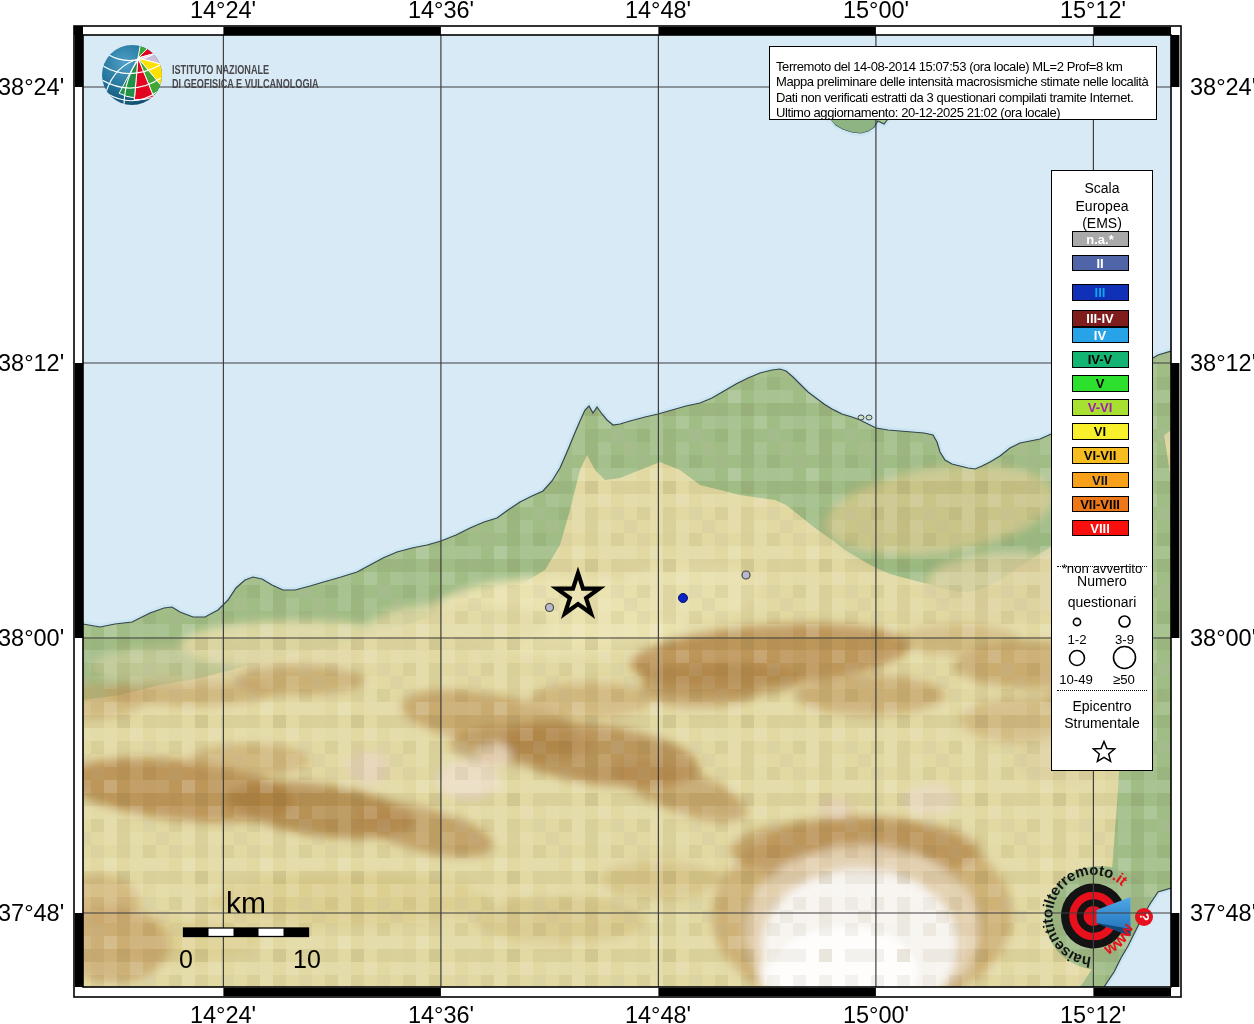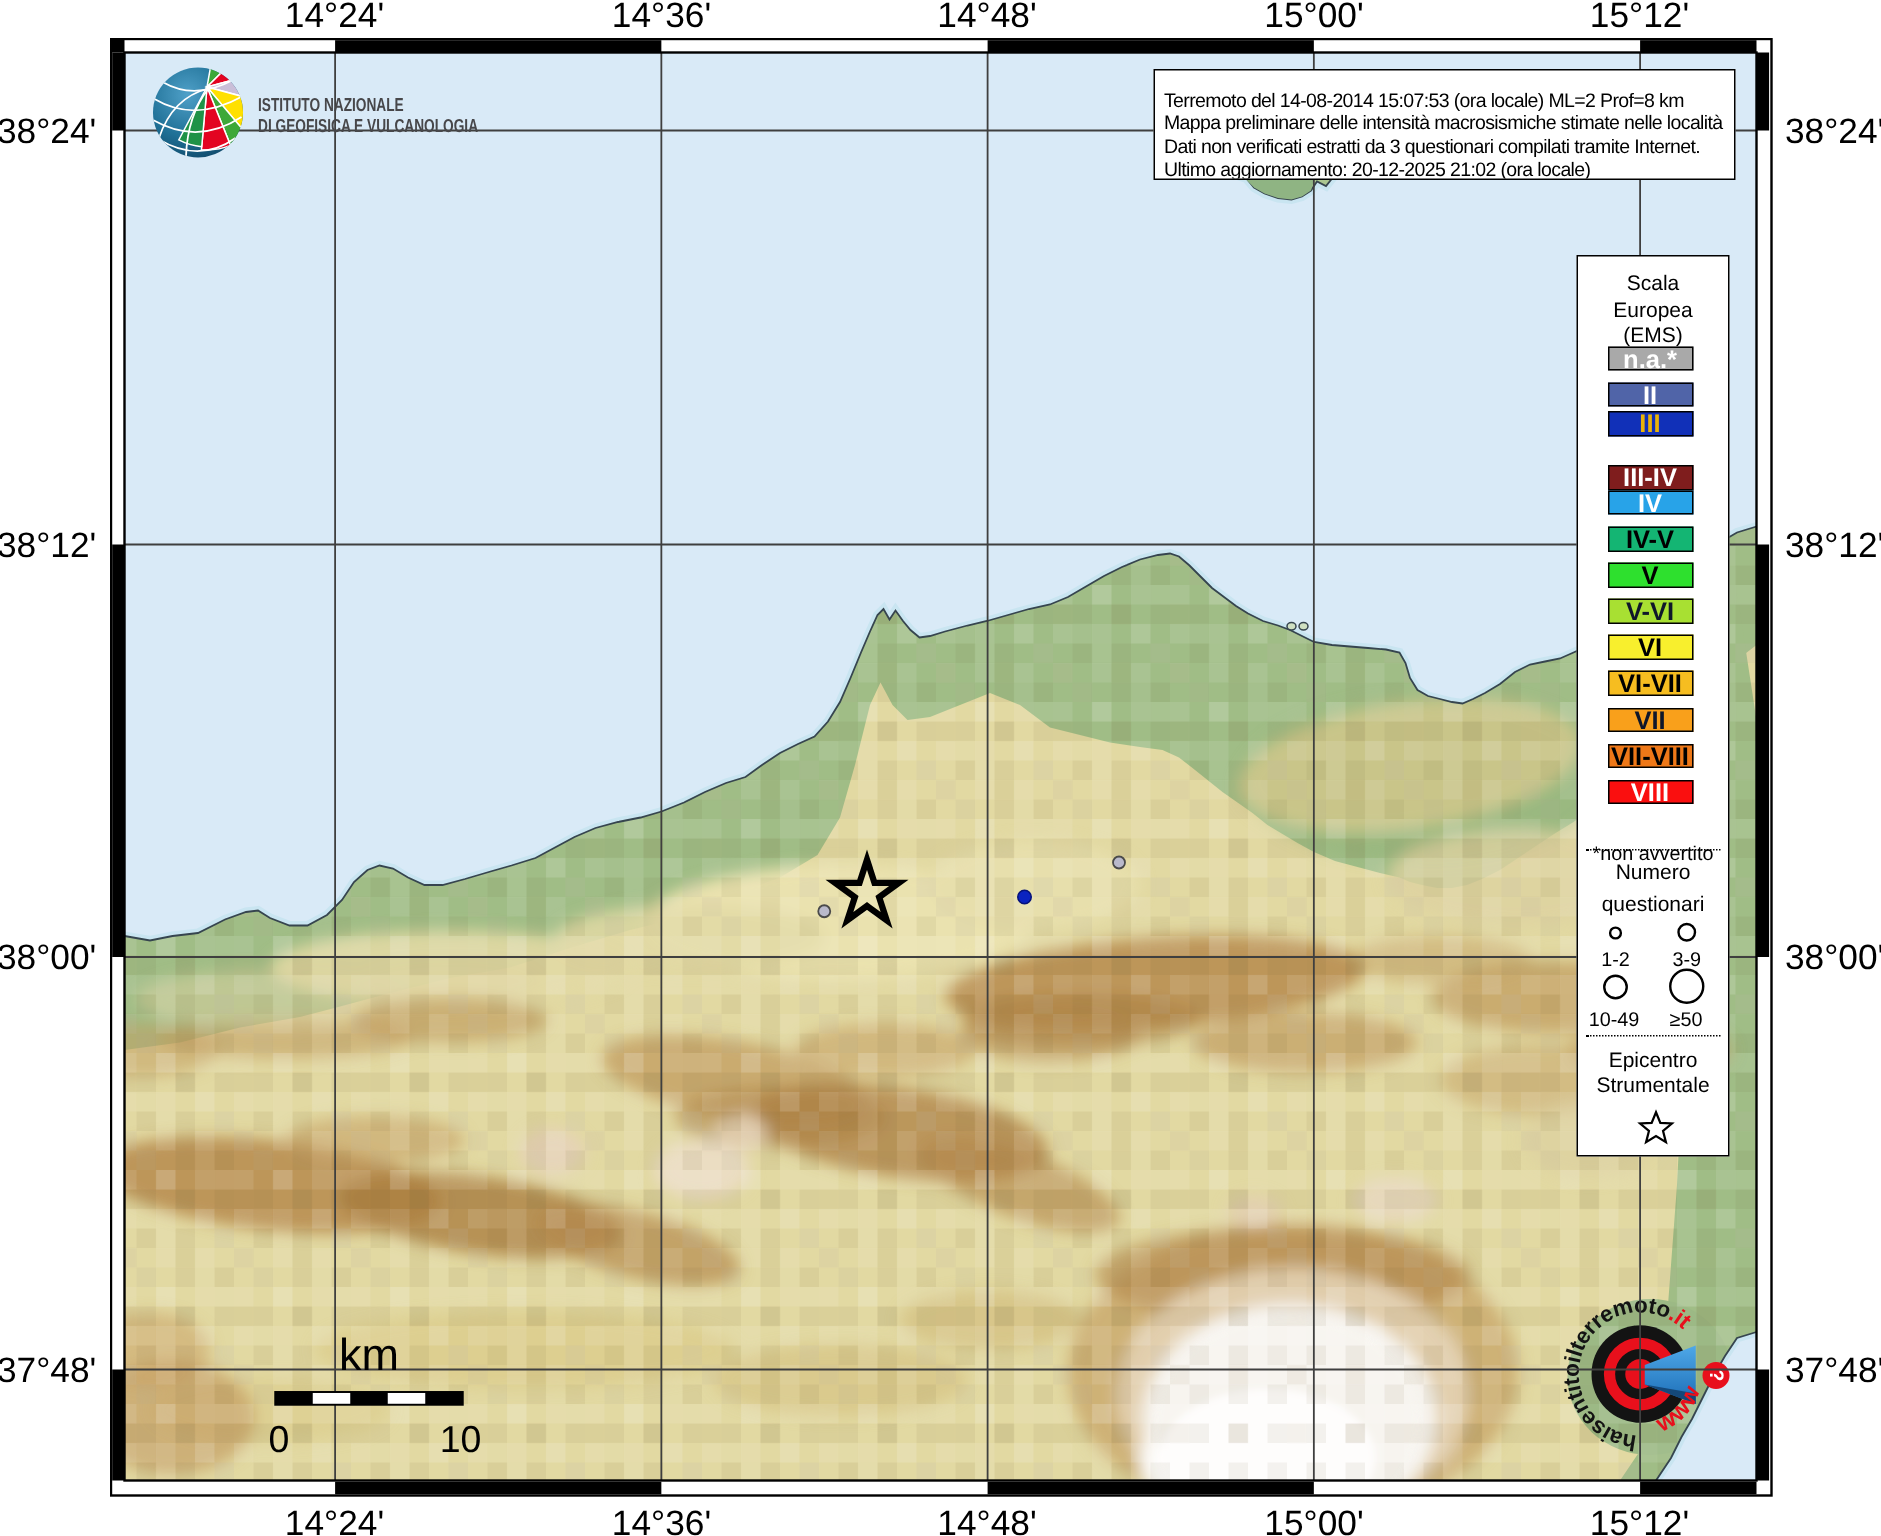--- a/index.html
+++ b/index.html
@@ -1,20 +1,20 @@
 <!DOCTYPE html>
 <html><head><meta charset="utf-8"><style>
 html,body{margin:0;padding:0;width:1254px;height:1024px;background:#fff;overflow:hidden}
 body{font-family:"Liberation Sans",sans-serif;position:relative}
 #map{position:absolute;left:0;top:0}
 .lab{position:absolute;font-size:23.5px;color:#000;white-space:nowrap}
 .ctr{transform:translateX(-50%)}
 #tbox{position:absolute;left:769px;top:46px;width:380px;height:60px;background:#fff;border:1px solid #000;font-size:13px;line-height:15.3px;padding:12px 0 0 6px;white-space:nowrap;z-index:5;letter-spacing:-0.42px;overflow:hidden}
 #leg{position:absolute;left:1051px;top:170px;width:100px;height:599px;background:#fff;border:1.4px solid #000;z-index:5}
-.sw{position:absolute;left:19.5px;width:55px;height:14.5px;border:1.3px solid #000;font-weight:bold;font-size:17px;line-height:15px;text-align:center}
+.sw{position:absolute;left:19.5px;width:55px;height:14.5px;border:1.3px solid #000;font-weight:bold;font-size:13px;line-height:15px;text-align:center}
 .lt{position:absolute;width:100%;text-align:center;font-weight:normal;font-size:14px}
 .ln{position:absolute;width:100%;text-align:center;font-size:13.2px}
 .sep{position:absolute;left:5px;right:5px;border-top:1.6px dotted #000}
 </style></head><body>
 <svg id="map" width="1254" height="1024" viewBox="0 0 1254 1024">
 <defs>
 <clipPath id="mc">
         <rect x="83" y="35" width="1088" height="952"></rect>
       </clipPath>
 <clipPath id="gc">
@@ -227,26 +227,26 @@
 <div class="lab" style="left:1190px;top:74px">38°24'</div>
 <div class="lab" style="left:1190px;top:350px">38°12'</div>
 <div class="lab" style="left:1190px;top:625px">38°00'</div>
 <div class="lab" style="left:1190px;top:900px">37°48'</div>
 <div style="position:absolute;left:172px;top:62.5px;color:#47474a;font-weight:bold;font-size:12.5px;line-height:14.6px;transform:scaleX(0.73);transform-origin:0 0;white-space:nowrap;letter-spacing:0px">ISTITUTO NAZIONALE<br>DI GEOFISICA E VULCANOLOGIA</div>
 <div id="tbox">Terremoto del 14-08-2014 15:07:53 (ora locale) ML=2 Prof=8 km<br>Mappa preliminare delle intensità macrosismiche stimate nelle località<br>Dati non verificati estratti da 3 questionari compilati tramite Internet.<br>Ultimo aggiornamento: 20-12-2025 21:02 (ora locale)</div>
 <div id="leg">
  <div class="lt" style="top:9px;line-height:17.5px">Scala<br>Europea<br>(EMS)</div>
  <div class="sw" style="top:59.5px;background:#a9a9a9;color:#fff">n.a.*</div>
  <div class="sw" style="top:83.6px;background:#5064a8;color:#fff">II</div>
- <div class="sw" style="top:103px;background:#1130b8;color:#eab308">III</div>
+ <div class="sw" style="top:113px;background:#1130b8;color:#0ea5e9">III</div>
  <div class="sw" style="top:139px;background:#7f1d1d;color:#fff">III-IV</div>
  <div class="sw" style="top:155.9px;background:#28a3e8;color:#fff">IV</div>
  <div class="sw" style="top:180px;background:#14b573;color:#000">IV-V</div>
  <div class="sw" style="top:204.1px;background:#2ee02e;color:#000">V</div>
- <div class="sw" style="top:228.2px;background:#a8e032;color:#0f172a">V-VI</div>
+ <div class="sw" style="top:228.2px;background:#a8e032;color:#a21caf">V-VI</div>
  <div class="sw" style="top:252.3px;background:#f8ef2d;color:#000000">VI</div>
  <div class="sw" style="top:276.4px;background:#f6bd20;color:#000">VI-VII</div>
  <div class="sw" style="top:300.5px;background:#f9a01b;color:#0f172a">VII</div>
  <div class="sw" style="top:324.6px;background:#ee7818;color:#000">VII-VIII</div>
  <div class="sw" style="top:348.7px;background:#fa0f0f;color:#ffffff">VIII</div>
  <div class="ln" style="top:390px">*non avvertito</div>
  <div class="sep" style="top:395px"></div>
  <div class="lt" style="top:402px">Numero</div>
  <div class="lt" style="top:423px">questionari</div>
  <svg width="98" height="80" style="position:absolute;top:440px;left:0">

